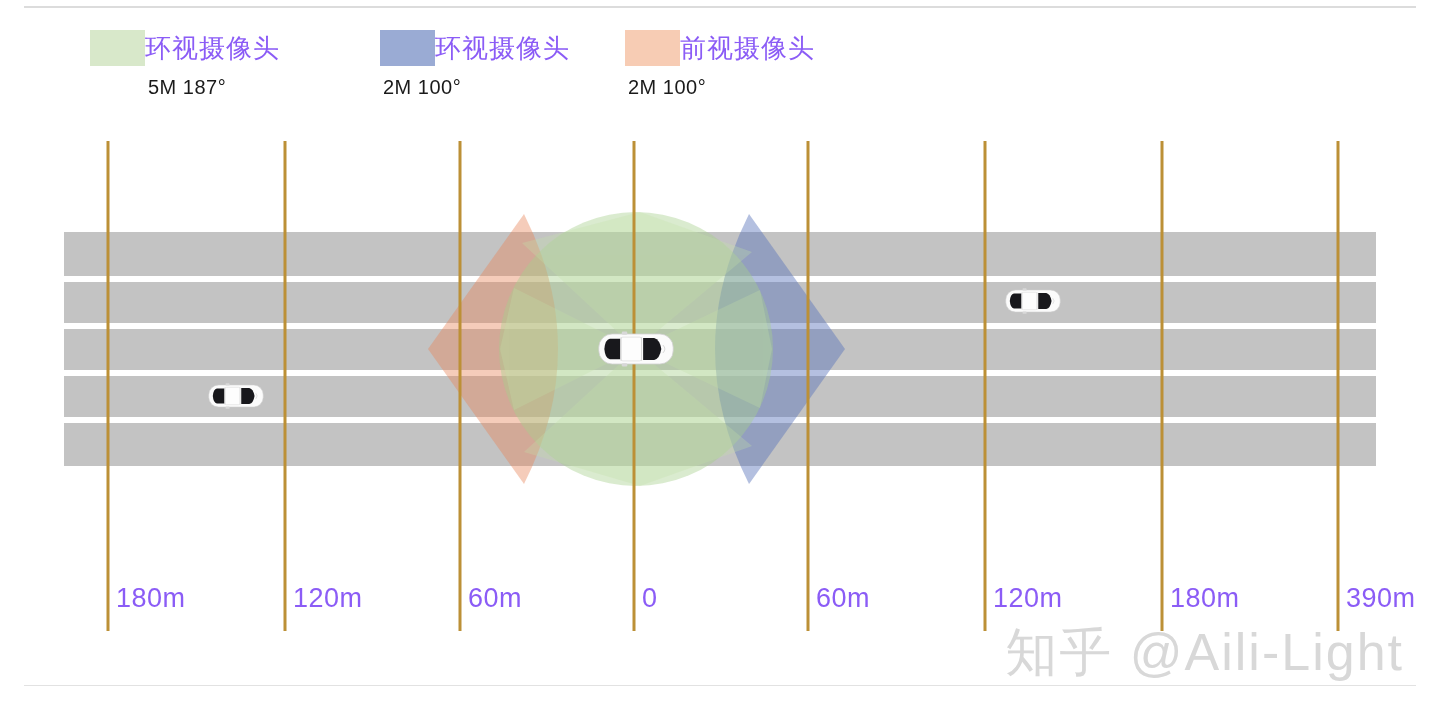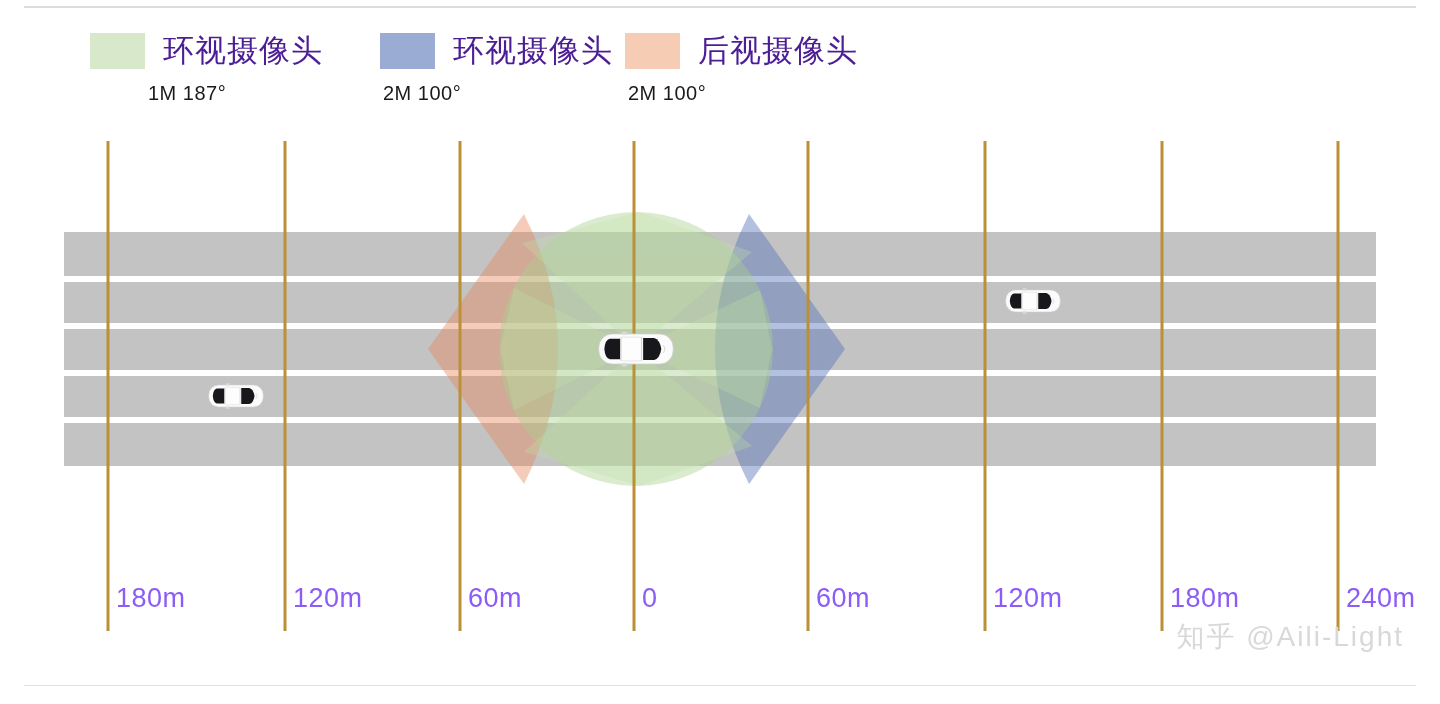--- a/index.html
+++ b/index.html
@@ -38,23 +38,23 @@
     height: 80px;
   }
   .legend-item { position: absolute; }
   .legend-row  { display: flex; align-items: center; }
   .legend-swatch {
     width: 55px;
     height: 36px;
     display: inline-block;
   }
   .legend-label {
-    font-size: 31px;
-    color: #4c1d95;
-    margin-left: 18px;
+    font-size: 26px;
+    color: #8b5cf6;
+    margin-left: 0;
     white-space: nowrap;
     letter-spacing: 1px;
   }
   .legend-sub {
     font-size: 20px;
     color: #1a1a1a;
     margin-top: 10px;
     white-space: nowrap;
     letter-spacing: .5px;
   }
@@ -83,21 +83,21 @@
     letter-spacing: .5px;
     white-space: nowrap;
     top: 583px;
   }
 
   
   #watermark {
     position: absolute;
     right: 36px;
     top: 618px;
-    font-size: 28px;
+    font-size: 52px;
     color: #d8d8d8;
     letter-spacing: 2px;
     white-space: nowrap;
     user-select: none;
   }
 </style>
 </head>
 <body>
 
 <div id="page">
@@ -105,35 +105,35 @@
   <div class="divider top"></div>
   <div class="divider bottom"></div>
 
   <div id="legend">
 
     <div class="legend-item" id="legend-surround">
       <div class="legend-row">
         <span class="legend-swatch" style="background:#d8e8ca"></span>
         <span class="legend-label">环视摄像头</span>
       </div>
-      <div class="legend-sub">1M 187°</div>
+      <div class="legend-sub">5M 187°</div>
     </div>
 
     <div class="legend-item" id="legend-front">
       <div class="legend-row">
         <span class="legend-swatch" style="background:#9aabd4"></span>
         <span class="legend-label">环视摄像头</span>
       </div>
       <div class="legend-sub">2M 100°</div>
     </div>
 
     <div class="legend-item" id="legend-rear">
       <div class="legend-row">
         <span class="legend-swatch" style="background:#f7ccb4"></span>
-        <span class="legend-label">后视摄像头</span>
+        <span class="legend-label">前视摄像头</span>
       </div>
       <div class="legend-sub">2M 100°</div>
     </div>
 
   </div>
 
   <div id="stage">
     <svg width="1440" height="704" viewBox="0 0 1440 704" xmlns="http://www.w3.org/2000/svg">
 
       <defs>
@@ -216,18 +216,18 @@
   </div>
 
   <div>
     <span class="tick-label" style="left:116px;">180m</span>
     <span class="tick-label" style="left:293px;">120m</span>
     <span class="tick-label" style="left:468px;">60m</span>
     <span class="tick-label" style="left:642px;">0</span>
     <span class="tick-label" style="left:816px;">60m</span>
     <span class="tick-label" style="left:993px;">120m</span>
     <span class="tick-label" style="left:1170px;">180m</span>
-    <span class="tick-label" style="left:1346px;">240m</span>
+    <span class="tick-label" style="left:1346px;">390m</span>
   </div>
 
   <div id="watermark">知乎 @Aili-Light</div>
 
 </div>
 
 </body></html>

